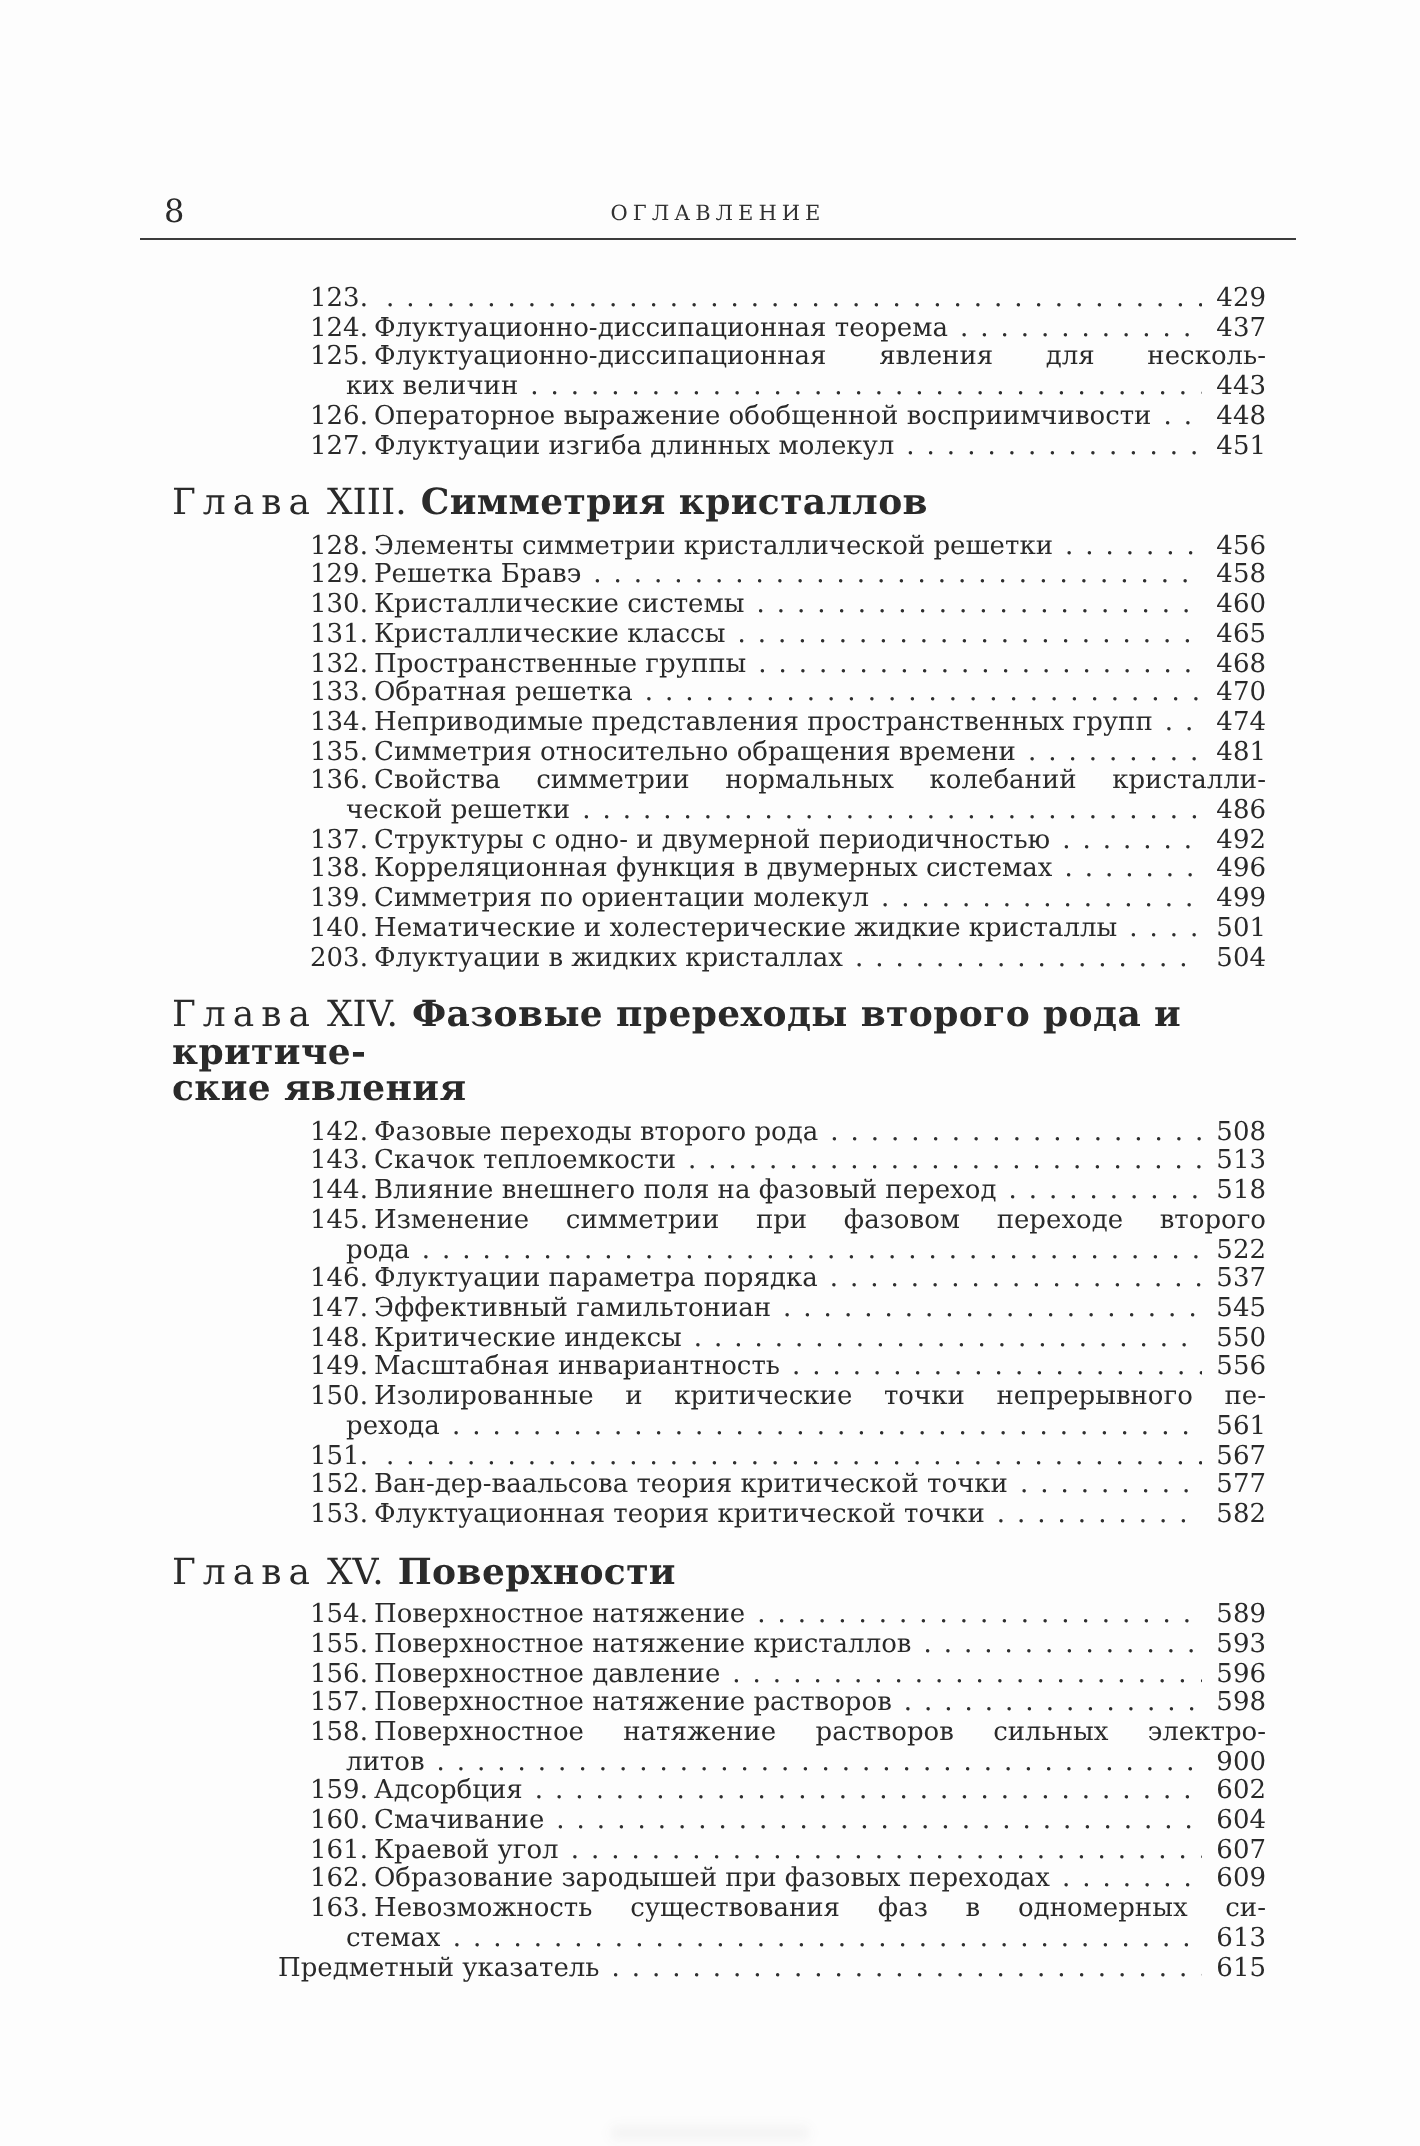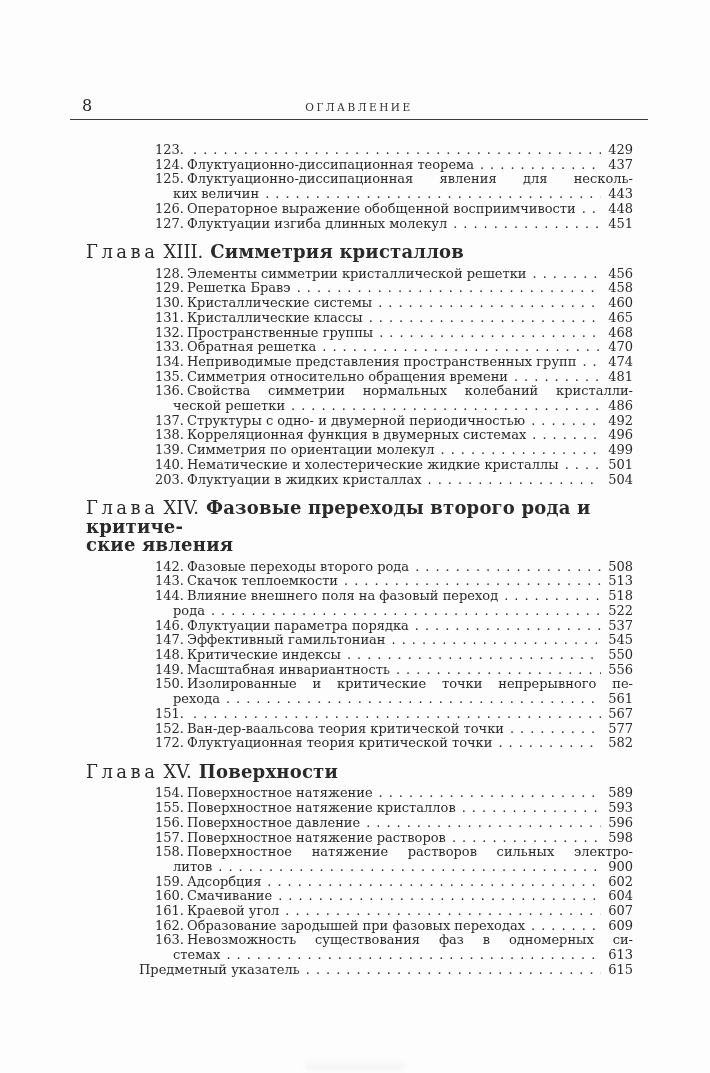--- a/index.html
+++ b/index.html
@@ -192,20 +192,24 @@
         <span class="leader">..........................................................................................</span>
         <span class="pg">513</span>
       </div>
       <div class="row">
         <span class="num">144.</span>
         <span class="text">Влияние внешнего поля на фазовый переход</span>
         <span class="leader">..........................................................................................</span>
         <span class="pg">518</span>
       </div>
       <div class="row2">
+        <div class="line1">
+          <span class="num">145.</span>
+          <span class="text1">Изменение симметрии при фазовом переходе второго</span>
+        </div>
         <div class="line2">
           <span class="cont">рода</span>
           <span class="leader">..........................................................................................</span>
           <span class="pg">522</span>
         </div>
       </div>
       <div class="row">
         <span class="num">146.</span>
         <span class="text">Флуктуации параметра порядка</span>
         <span class="leader">..........................................................................................</span>
@@ -245,21 +249,21 @@
         <span class="leader">..........................................................................................</span>
         <span class="pg">567</span>
       </div>
       <div class="row">
         <span class="num">152.</span>
         <span class="text">Ван-дер-ваальсова теория критической точки</span>
         <span class="leader">..........................................................................................</span>
         <span class="pg">577</span>
       </div>
       <div class="row">
-        <span class="num">172.</span>
+        <span class="num">153.</span>
         <span class="text">Флуктуационная теория критической точки</span>
         <span class="leader">..........................................................................................</span>
         <span class="pg">582</span>
       </div>
       <div class="chapter"><span class="ch-label">Глава</span><span class="ch-num">XV.</span><span class="ch-title">Поверхности</span></div>
       <div class="row">
         <span class="num">154.</span>
         <span class="text">Поверхностное натяжение</span>
         <span class="leader">..........................................................................................</span>
         <span class="pg">589</span>

